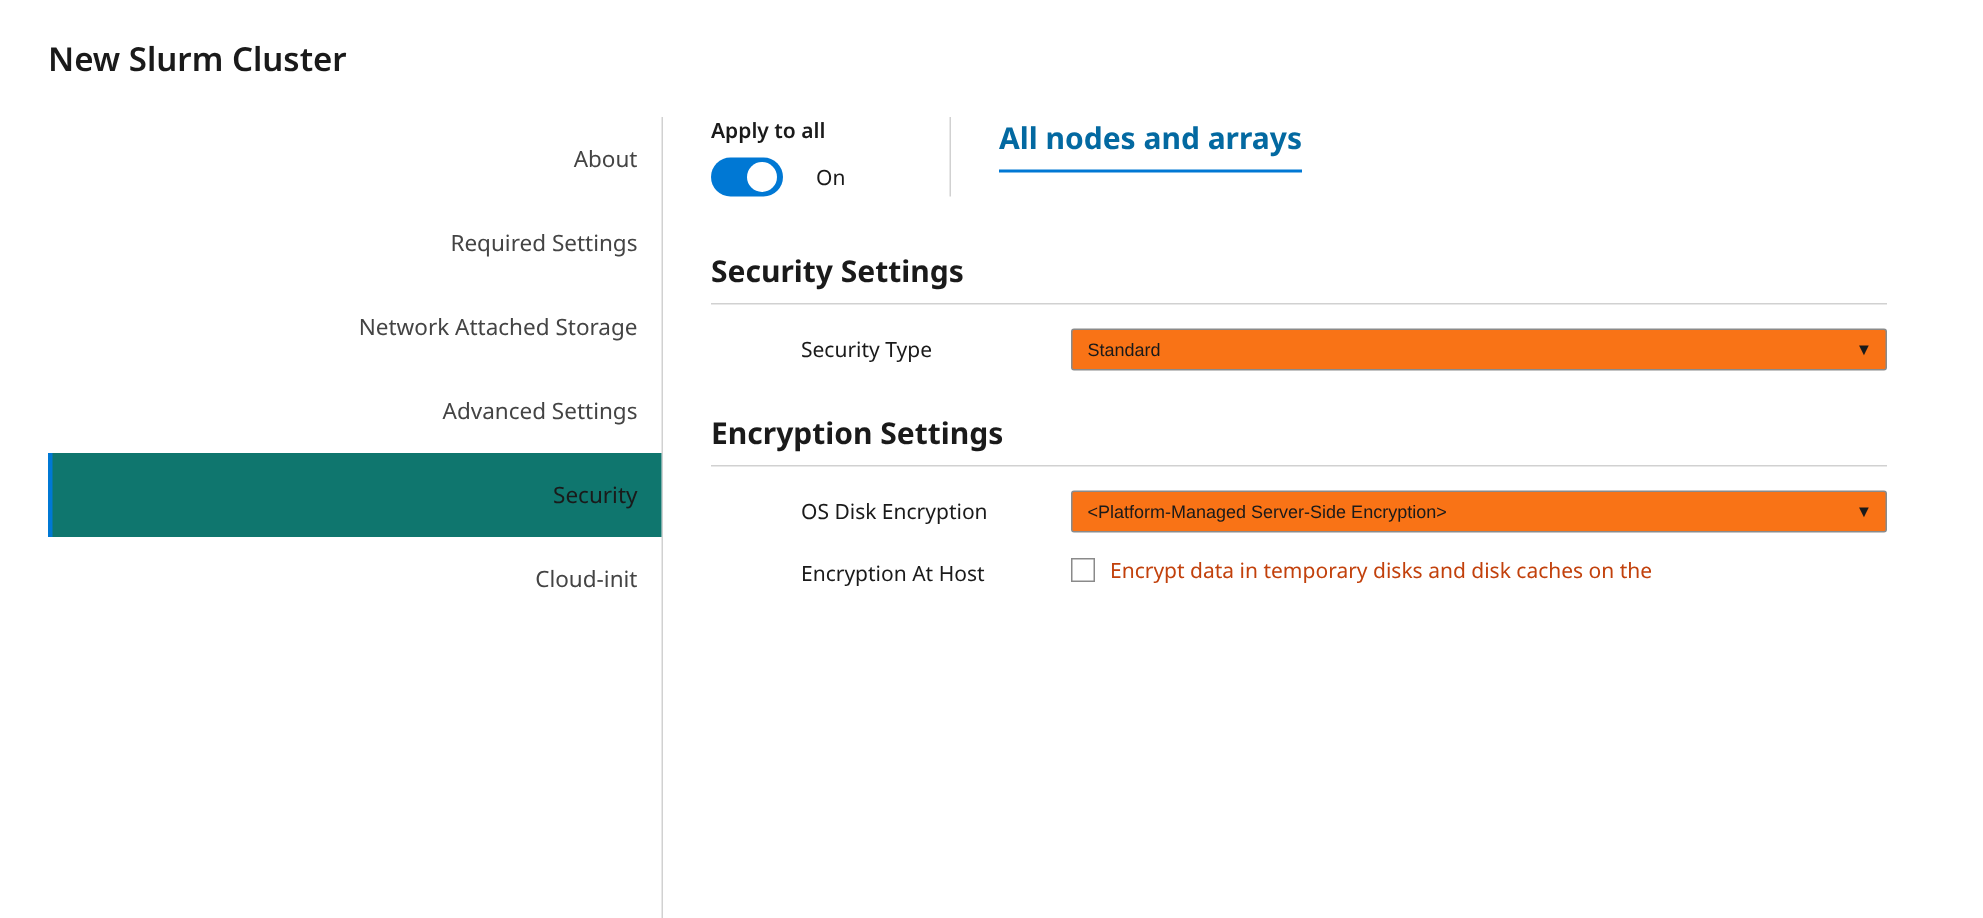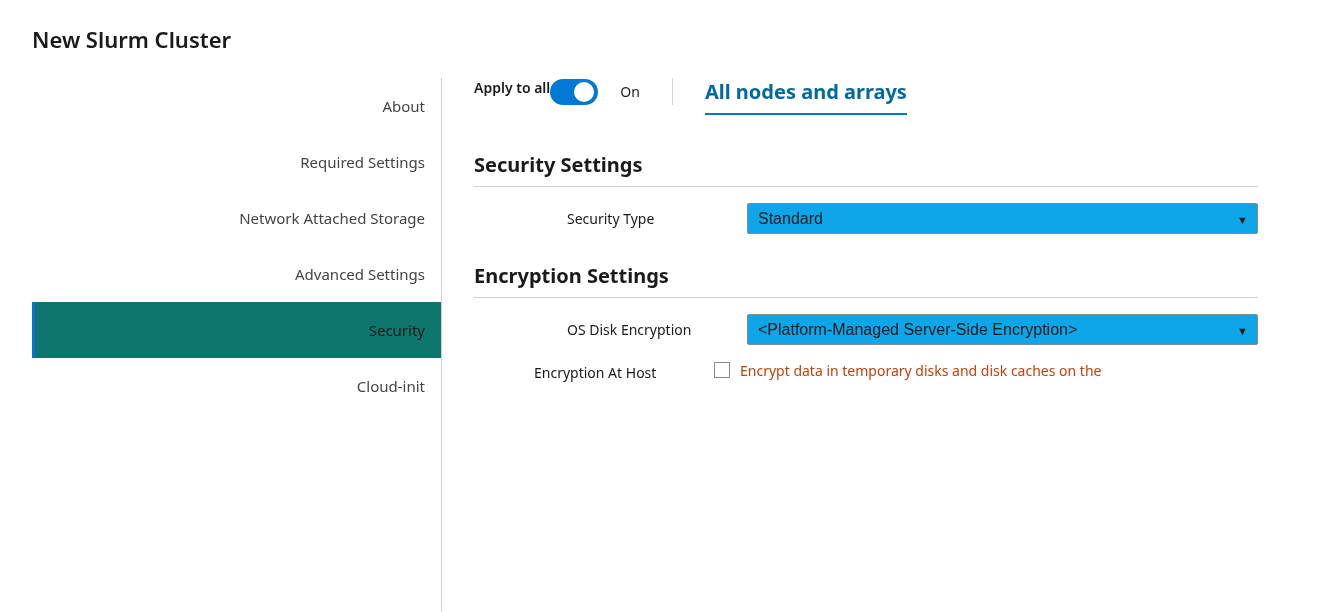--- a/index.html
+++ b/index.html
@@ -58,21 +58,21 @@
     }
     
     .top-row {
       display: flex;
       align-items: flex-start;
       margin-bottom: 24px;
       padding-bottom: 0;
     }
     .apply-section {
       display: flex;
-      flex-direction: row;
+      flex-direction: column;
       padding-right: 32px;
       border-right: 1px solid #d1d1d1;
       min-width: 160px;
     }
     .apply-label {
       font-size: 14px;
       font-weight: 600;
       margin-bottom: 8px;
     }
     .toggle-row {
@@ -129,40 +129,39 @@
       display: flex;
       align-items: center;
       margin-bottom: 16px;
       padding-left: 60px;
     }
     .form-label {
       width: 180px;
       font-size: 14px;
       color: #1a1a1a;
       flex-shrink: 0;
-      margin-left: 33px;
     }
     .form-control {
       flex: 1;
       max-width: 640px;
     }
     .select-wrapper {
       position: relative;
       display: inline-block;
       width: 100%;
     }
     .select-control {
       width: 100%;
       appearance: none;
       -webkit-appearance: none;
       border: 1px solid #8a8a8a;
       border-radius: 2px;
       padding: 6px 36px 6px 10px;
-      font-size: 16px;
-      background: #0ea5e9;
+      font-size: 12px;
+      background: #f97316;
       cursor: pointer;
       color: #1a1a1a;
     }
     .select-arrow {
       position: absolute;
       right: 10px;
       top: 50%;
       transform: translateY(-50%);
       pointer-events: none;
       font-size: 11px;

